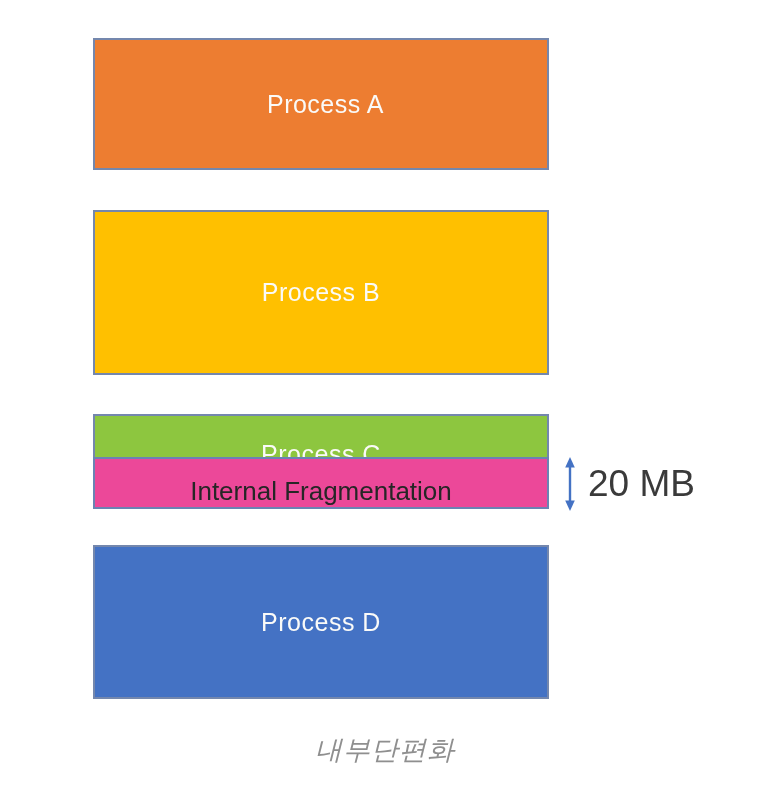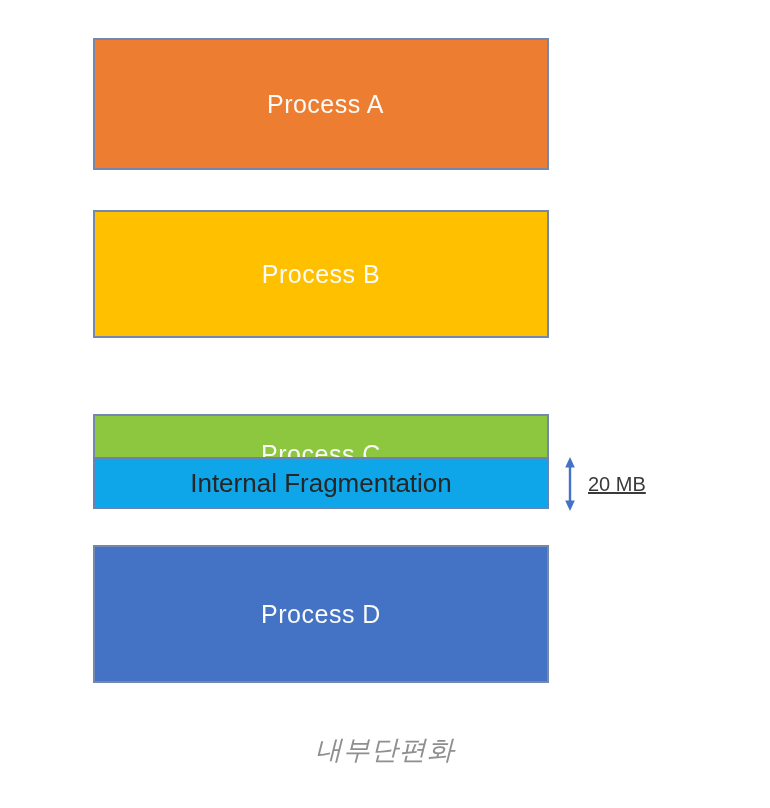--- a/index.html
+++ b/index.html
@@ -24,23 +24,23 @@
     display: flex;
     align-items: center;
     justify-content: center;
   }
   .block-label {
     color: #FAFAF8;
     font-size: 25px;
     letter-spacing: 0.5px;
   }
   .block-a { top: 38px;  height: 132px; }
-  .block-b { top: 210px; height: 128px; }
+  .block-b { top: 210px; height: 165px; }
   .block-c { top: 378px; height: 80px; border-bottom-width: 1px; }
-  .block-d { top: 545px; height: 138px; }
+  .block-d { top: 545px; height: 154px; }
   .fragment-box {
     position: absolute;
     left: 93px;
     top: 457px;
     width: 456px;
     height: 52px;
     box-sizing: border-box;
     background: #ffffff;
     border: 2px solid #6B83B3;
     display: flex;
@@ -59,22 +59,21 @@
     height: 54px;
   }
   .size-label {
     position: absolute;
     left: 588px;
     top: 457px;
     height: 54px;
     display: flex;
     align-items: center;
     color: #3A3A3A;
-    font-size: 20px;
-    text-decoration: underline;
+    font-size: 37px;
   }
   .caption {
     position: absolute;
     left: 0;
     top: 732px;
     width: 770px;
     text-align: center;
     color: #8F8F8F;
     font-size: 27px;
     letter-spacing: 1px;
@@ -91,21 +90,21 @@
   </div>
 
   <div class="block block-b" style="background-color: rgb(255, 192, 0);">
     <span class="block-label">Process B</span>
   </div>
 
   <div class="block block-c" style="background-color: rgb(141, 198, 63); margin-top: 36px;">
     <span class="block-label">Process C</span>
   </div>
 
-  <div class="fragment-box" style="background-color: #0ea5e9;">
+  <div class="fragment-box" style="background-color: #ec4899; align-items: flex-end;">
     <span class="fragment-label">Internal Fragmentation</span>
   </div>
 
   <div class="block block-d" style="background-color: rgb(68, 114, 196);">
     <span class="block-label">Process D</span>
   </div>
 
   <div class="arrow-wrap">
     <svg width="16" height="54" viewBox="0 0 16 54">
       <line x1="8" y1="9" x2="8" y2="45" stroke-width="2.4" stroke="#4472C4"></line>

